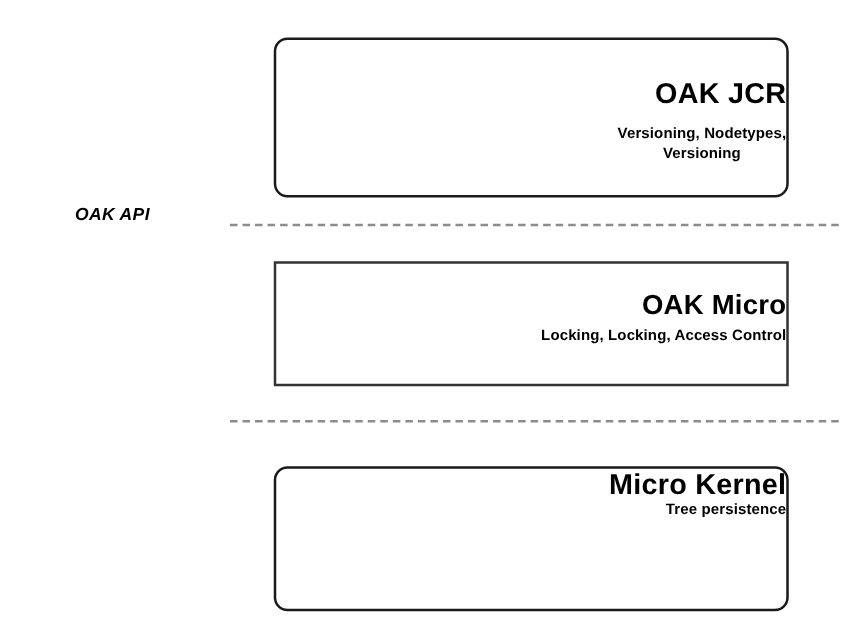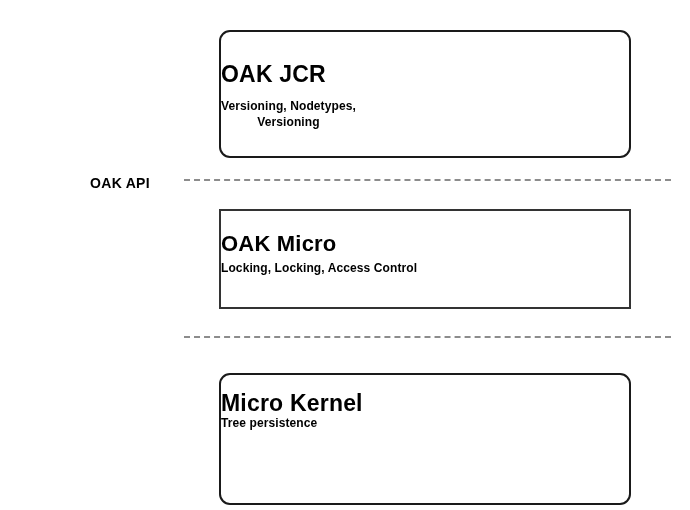--- a/index.html
+++ b/index.html
@@ -23,35 +23,35 @@
 
   
   .layer-box {
     position: absolute;
     left: 219px;
     width: 412px;
     box-sizing: border-box;
     background: #ffffff;
     display: flex;
     flex-direction: column;
-    align-items: flex-start;
+    align-items: flex-end;
     text-align: center;
   }
   .layer-box.rounded {
     border: 2px solid #1a1a1a;
     border-radius: 11px;
   }
   .layer-box.square {
     border: 2px solid #333333;
     border-radius: 0;
   }
 
   #box-jcr  { top: 30px;  height: 128px; padding-top: 30px; }
   #box-core { top: 209px; height: 100px; padding-top: 21px; }
-  #box-mk   { top: 373px; height: 132px; padding-top: 16px; }
+  #box-mk   { top: 373px; height: 116px; padding-top: 0; }
 
   .layer-title {
     font-size: 23px;
     font-weight: bold;
     line-height: 1.1;
     letter-spacing: 0.2px;
   }
   #box-core .layer-title { font-size: 22px; }
   #box-mk .layer-title   { font-size: 23px; }
 
@@ -72,27 +72,28 @@
     left: 0;
     right: 0;
   }
   #divider-oak { top: 160px; }
   #divider-mk  { top: 318px; }
 
   .divider-label {
     position: absolute;
     left: 60px;
     width: 120px;
-    top: 16px;
-    text-align: center;
+    top: 4px;
+    text-align: left;
     font-size: 14px;
     font-weight: bold;
     line-height: 14px;
     letter-spacing: 0.3px;
     white-space: nowrap;
+    font-style: italic;
   }
   .divider-line {
     position: absolute;
     left: 184px;
     width: 487px;
     top: 19px;
     height: 0;
     border-top: 2px dashed #8c8c8c;
   }
   #divider-mk .divider-line { top: 18px; }

